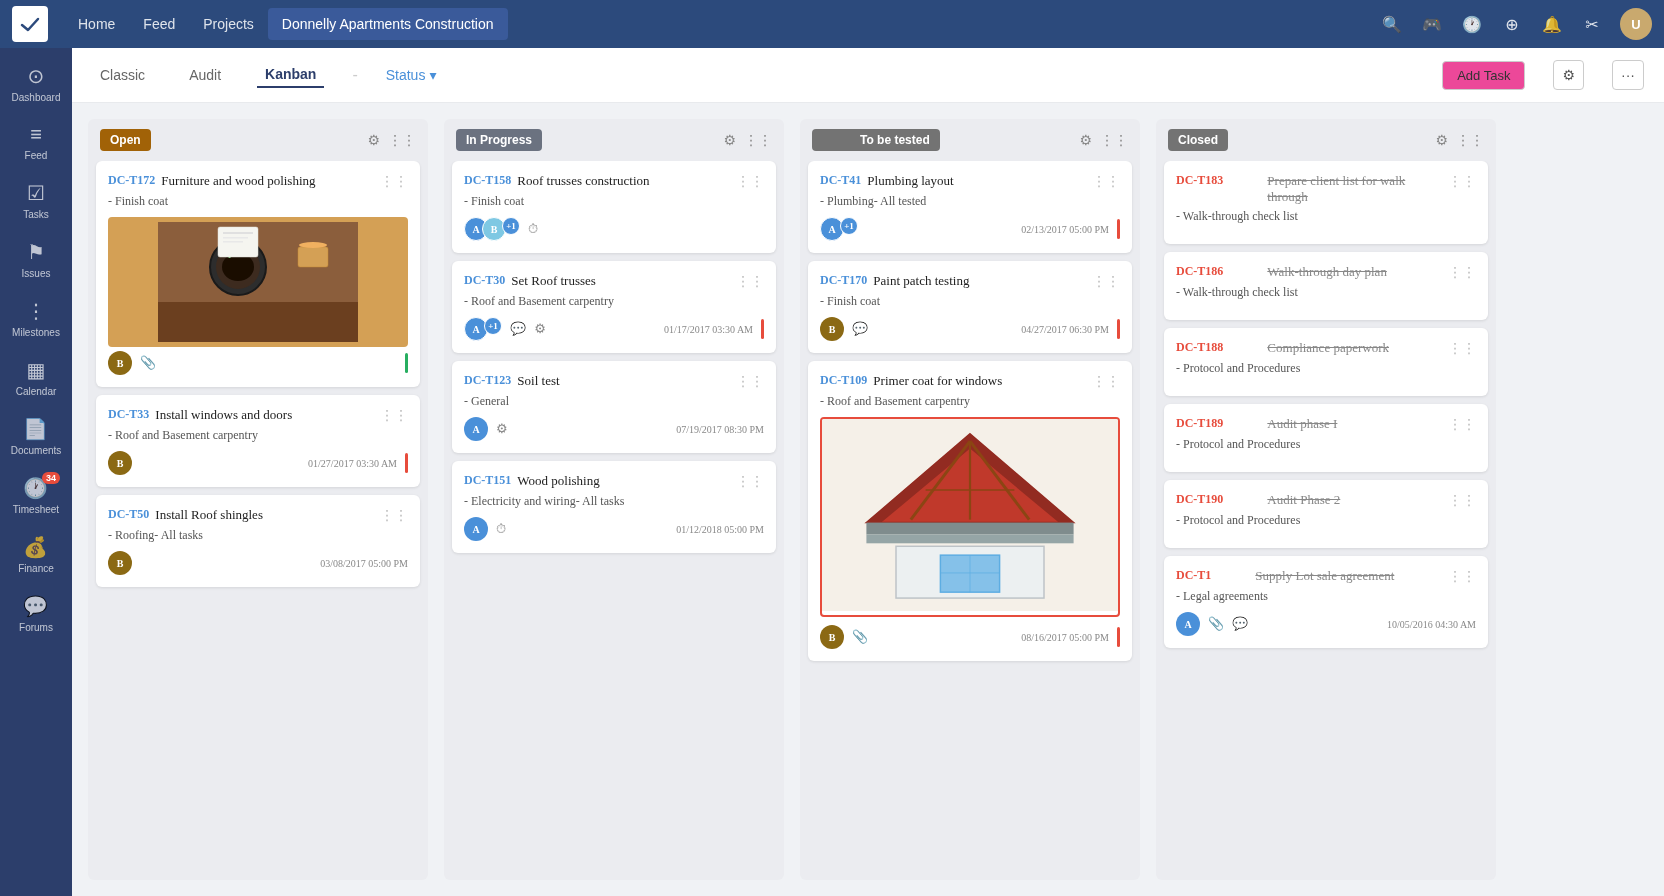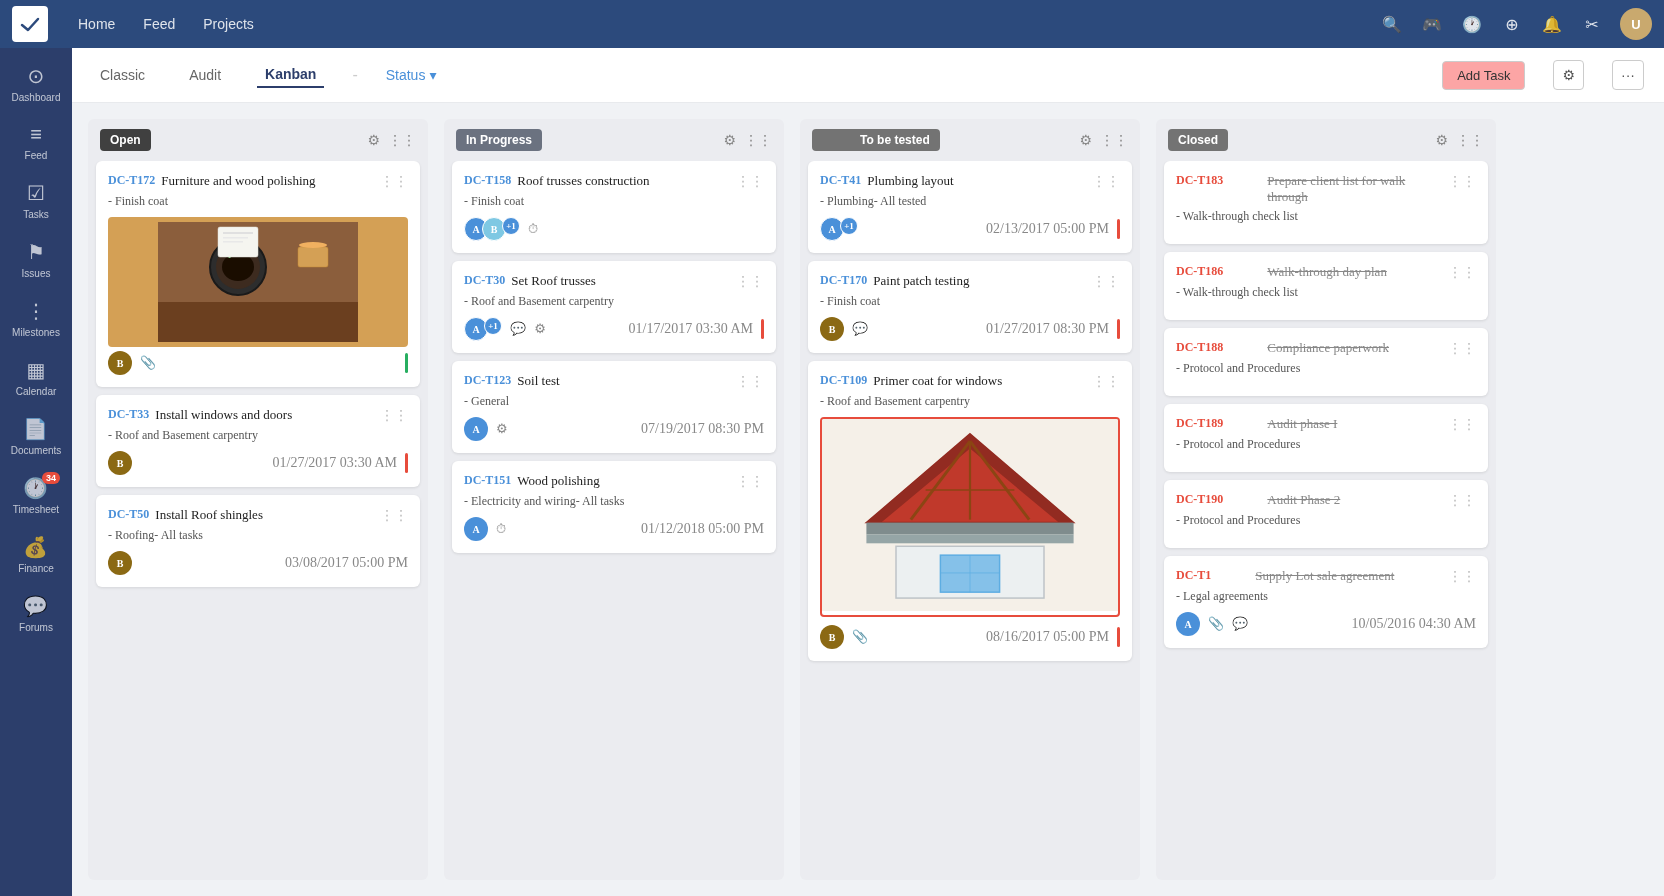--- a/index.html
+++ b/index.html
@@ -29,32 +29,32 @@
     
     .main-content { flex: 1; display: flex; flex-direction: column; overflow: hidden; background: #f0f2f5; }
 
     
     .toolbar { background: white; padding: 12px 20px; display: flex; align-items: center; gap: 28px; border-bottom: 1px solid #e8eaed; flex-shrink: 0; }
     .view-btn { color: #666; font-size: 14px; cursor: pointer; padding: 4px 8px; }
     .view-btn.active { color: #2c3e6b; font-weight: 600; border-bottom: 2px solid #2c3e6b; }
     .view-sep { color: #ccc; }
     .status-btn { color: #4a90d9; font-size: 14px; cursor: pointer; display: flex; align-items: center; gap: 4px; }
     .toolbar-spacer { flex: 1; }
-    .add-task-btn { background: #fca5a5; border: 1.5px solid #ccc; color: #333; padding: 6px 14px; border-radius: 4px; font-size: 13px; cursor: pointer; font-weight: 500; }
+    .add-task-btn { background: #ec4899; border: 1.5px solid #ccc; color: #333; padding: 6px 14px; border-radius: 4px; font-size: 13px; cursor: pointer; font-weight: 500; }
     .filter-btn { background: white; border: 1.5px solid #ccc; padding: 6px 8px; border-radius: 4px; cursor: pointer; font-size: 14px; color: #555; }
     .more-btn { background: white; border: 1.5px solid #ccc; padding: 6px 8px; border-radius: 4px; cursor: pointer; font-size: 14px; color: #555; }
 
     
     .kanban-board { display: flex; flex: 1; overflow-x: auto; overflow-y: hidden; padding: 16px; gap: 16px; }
 
     
     .kanban-col { width: 340px; min-width: 340px; background: #ebecf0; border-radius: 6px; display: flex; flex-direction: column; max-height: 100%; }
     .col-header { padding: 10px 12px; display: flex; align-items: center; gap: 8px; flex-shrink: 0; }
     .col-badge { color: white; font-size: 12px; font-weight: 600; padding: 4px 10px; border-radius: 4px; }
-    .col-badge.open { background: #404040; }
+    .col-badge.open { background: #a16207; }
     .col-badge.in-progress { background: #6b7280; }
     .col-badge.to-be-tested { background: #737373; padding-left: 48px; }
     .col-badge.closed { background: #737373; }
     .col-header-spacer { flex: 1; }
     .col-settings-icon { color: #888; font-size: 14px; cursor: pointer; }
     .col-cards { flex: 1; overflow-y: auto; padding: 0 8px 8px 8px; display: flex; flex-direction: column; gap: 8px; font-family: Liberation Serif, serif; }
 
     
     .card { background: white; border-radius: 6px; padding: 12px; box-shadow: 0 1px 3px rgba(0,0,0,0.1); }
     .card-header { display: flex; align-items: flex-start; gap: 6px; margin-bottom: 4px; }
@@ -65,21 +65,21 @@
     .card-footer { display: flex; align-items: center; gap: 8px; margin-top: 4px; }
     .card-avatar { width: 24px; height: 24px; border-radius: 50%; background: #8B9DC3; display: flex; align-items: center; justify-content: center; color: white; font-size: 10px; font-weight: bold; flex-shrink: 0; }
     .card-avatar.brown { background: #8B6914; }
     .card-avatar.blue { background: #4a90d9; }
     .card-avatar-stack { display: flex; }
     .card-avatar-stack .card-avatar { margin-left: -6px; border: 1px solid white; }
     .card-avatar-stack .card-avatar:first-child { margin-left: 0; }
     .avatar-counter { background: #4a90d9; color: white; font-size: 9px; font-weight: bold; width: 18px; height: 18px; border-radius: 50%; display: flex; align-items: center; justify-content: center; margin-left: -4px; border: 1px solid white; }
     .card-icon { color: #888; font-size: 13px; cursor: pointer; }
     .card-footer-spacer { flex: 1; }
-    .card-date { font-size: 14px; color: #888; white-space: nowrap; }
+    .card-date { font-size: 10px; color: #888; white-space: nowrap; }
     .card-indicator { width: 3px; height: 20px; border-radius: 2px; }
     .ind-green { background: #27ae60; }
     .ind-red { background: #e74c3c; }
 
     
     .closed-card .card-id { color: #e74c3c; }
     .closed-card .card-title { text-decoration: line-through; color: #888; padding-left: 38px; }
 
     .card-img-coffee { width: 100%; height: 130px; background: #D4A055; border-radius: 4px; display: flex; align-items: center; justify-content: center; overflow: hidden; }
   </style>
@@ -88,20 +88,21 @@
 
 <nav class="top-nav">
   <div class="logo">
     <svg viewBox="0 0 20 20" fill="#2c4a7c">
         <polyline points="2,11 8,16 18,5" stroke="#2c4a7c" stroke-width="2.5" fill="none" stroke-linecap="round" stroke-linejoin="round"></polyline>
       </svg>
   </div>
   <span class="nav-item">Home</span>
   <span class="nav-item">Feed</span>
   <span class="nav-item">Projects</span>
+  <span class="nav-project">Donnelly Apartments Construction</span>
   <div class="nav-spacer"></div>
   <div class="nav-icons">
     <div class="nav-icon">🔍</div>
     <div class="nav-icon">🎮</div>
     <div class="nav-icon">🕐</div>
     <div class="nav-icon">⊕</div>
     <div class="nav-icon">🔔</div>
     <div class="nav-icon">✂</div>
     <div class="avatar">U</div>
   </div>
@@ -352,21 +353,21 @@
             <div class="card-header">
               <span class="card-id">DC-T170</span>
               <span class="card-title">Paint patch testing</span>
               <span class="card-drag">⋮⋮</span>
             </div>
             <div class="card-subtitle">- Finish coat</div>
             <div class="card-footer">
               <div class="card-avatar brown">B</div>
               <span class="card-icon">💬</span>
               <div class="card-footer-spacer"></div>
-              <span class="card-date">01/27/2017 08:30 PM</span>
+              <span class="card-date">04/27/2017 06:30 PM</span>
               <div class="card-indicator ind-red"></div>
             </div>
           </div>
 
           <div class="card">
             <div class="card-header">
               <span class="card-id">DC-T109</span>
               <span class="card-title">Primer coat for windows</span>
               <span class="card-drag">⋮⋮</span>
             </div>

